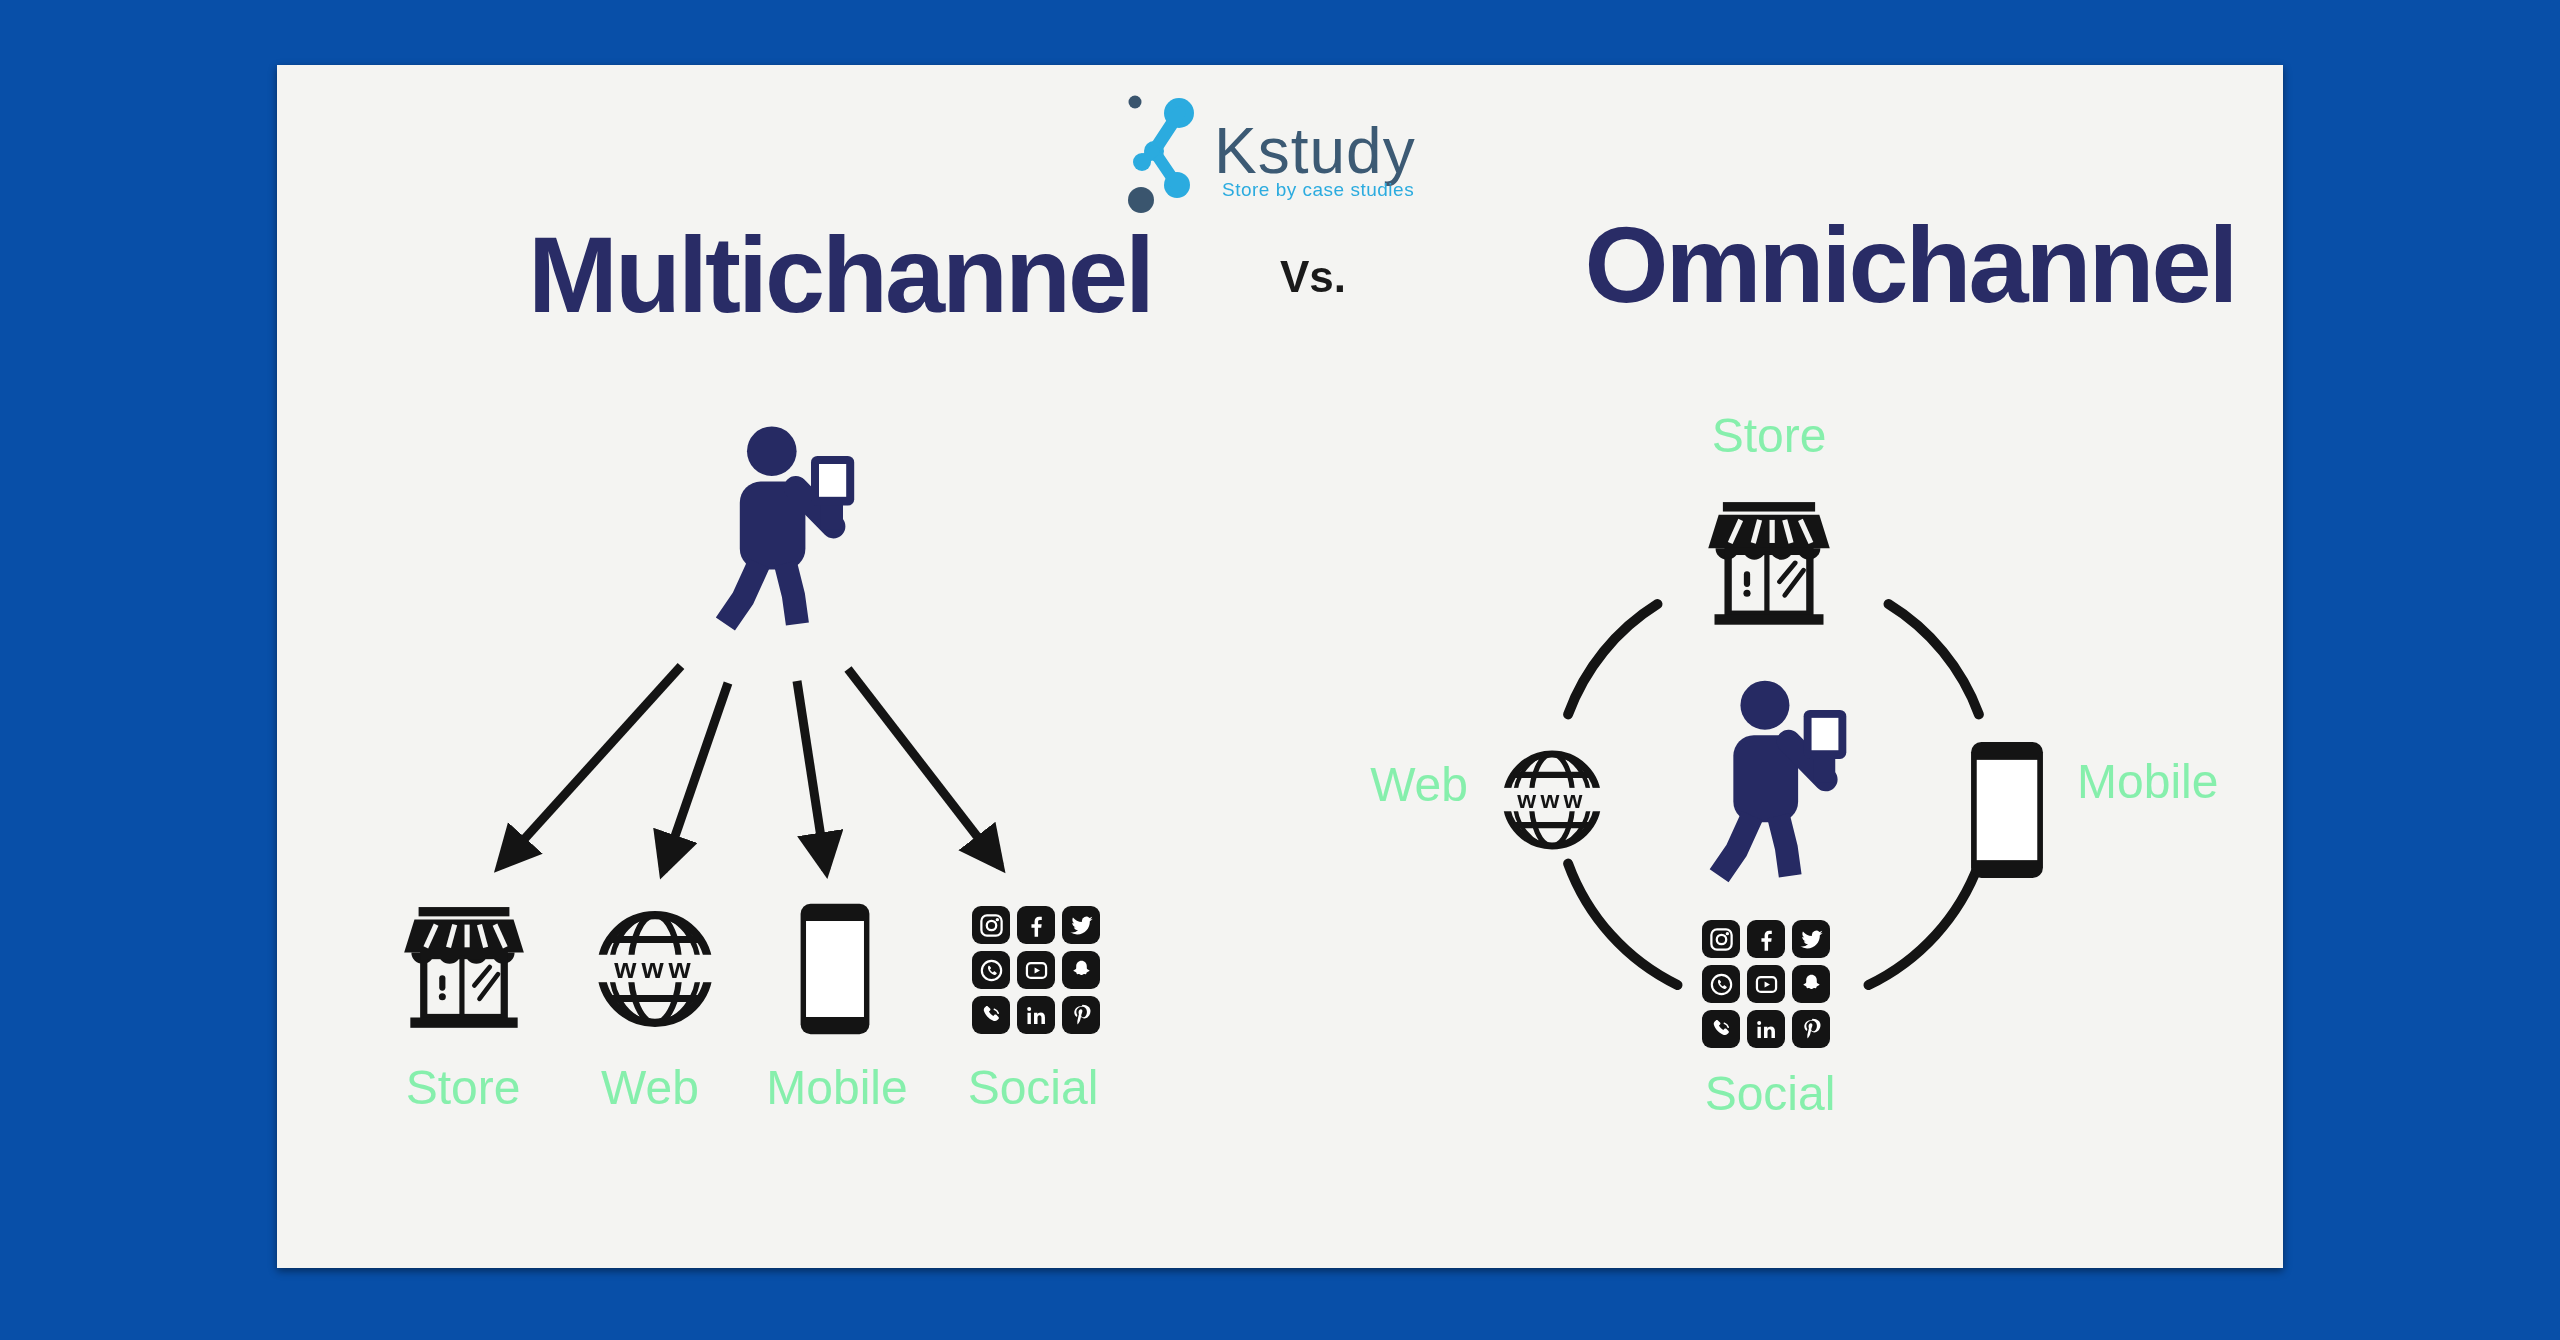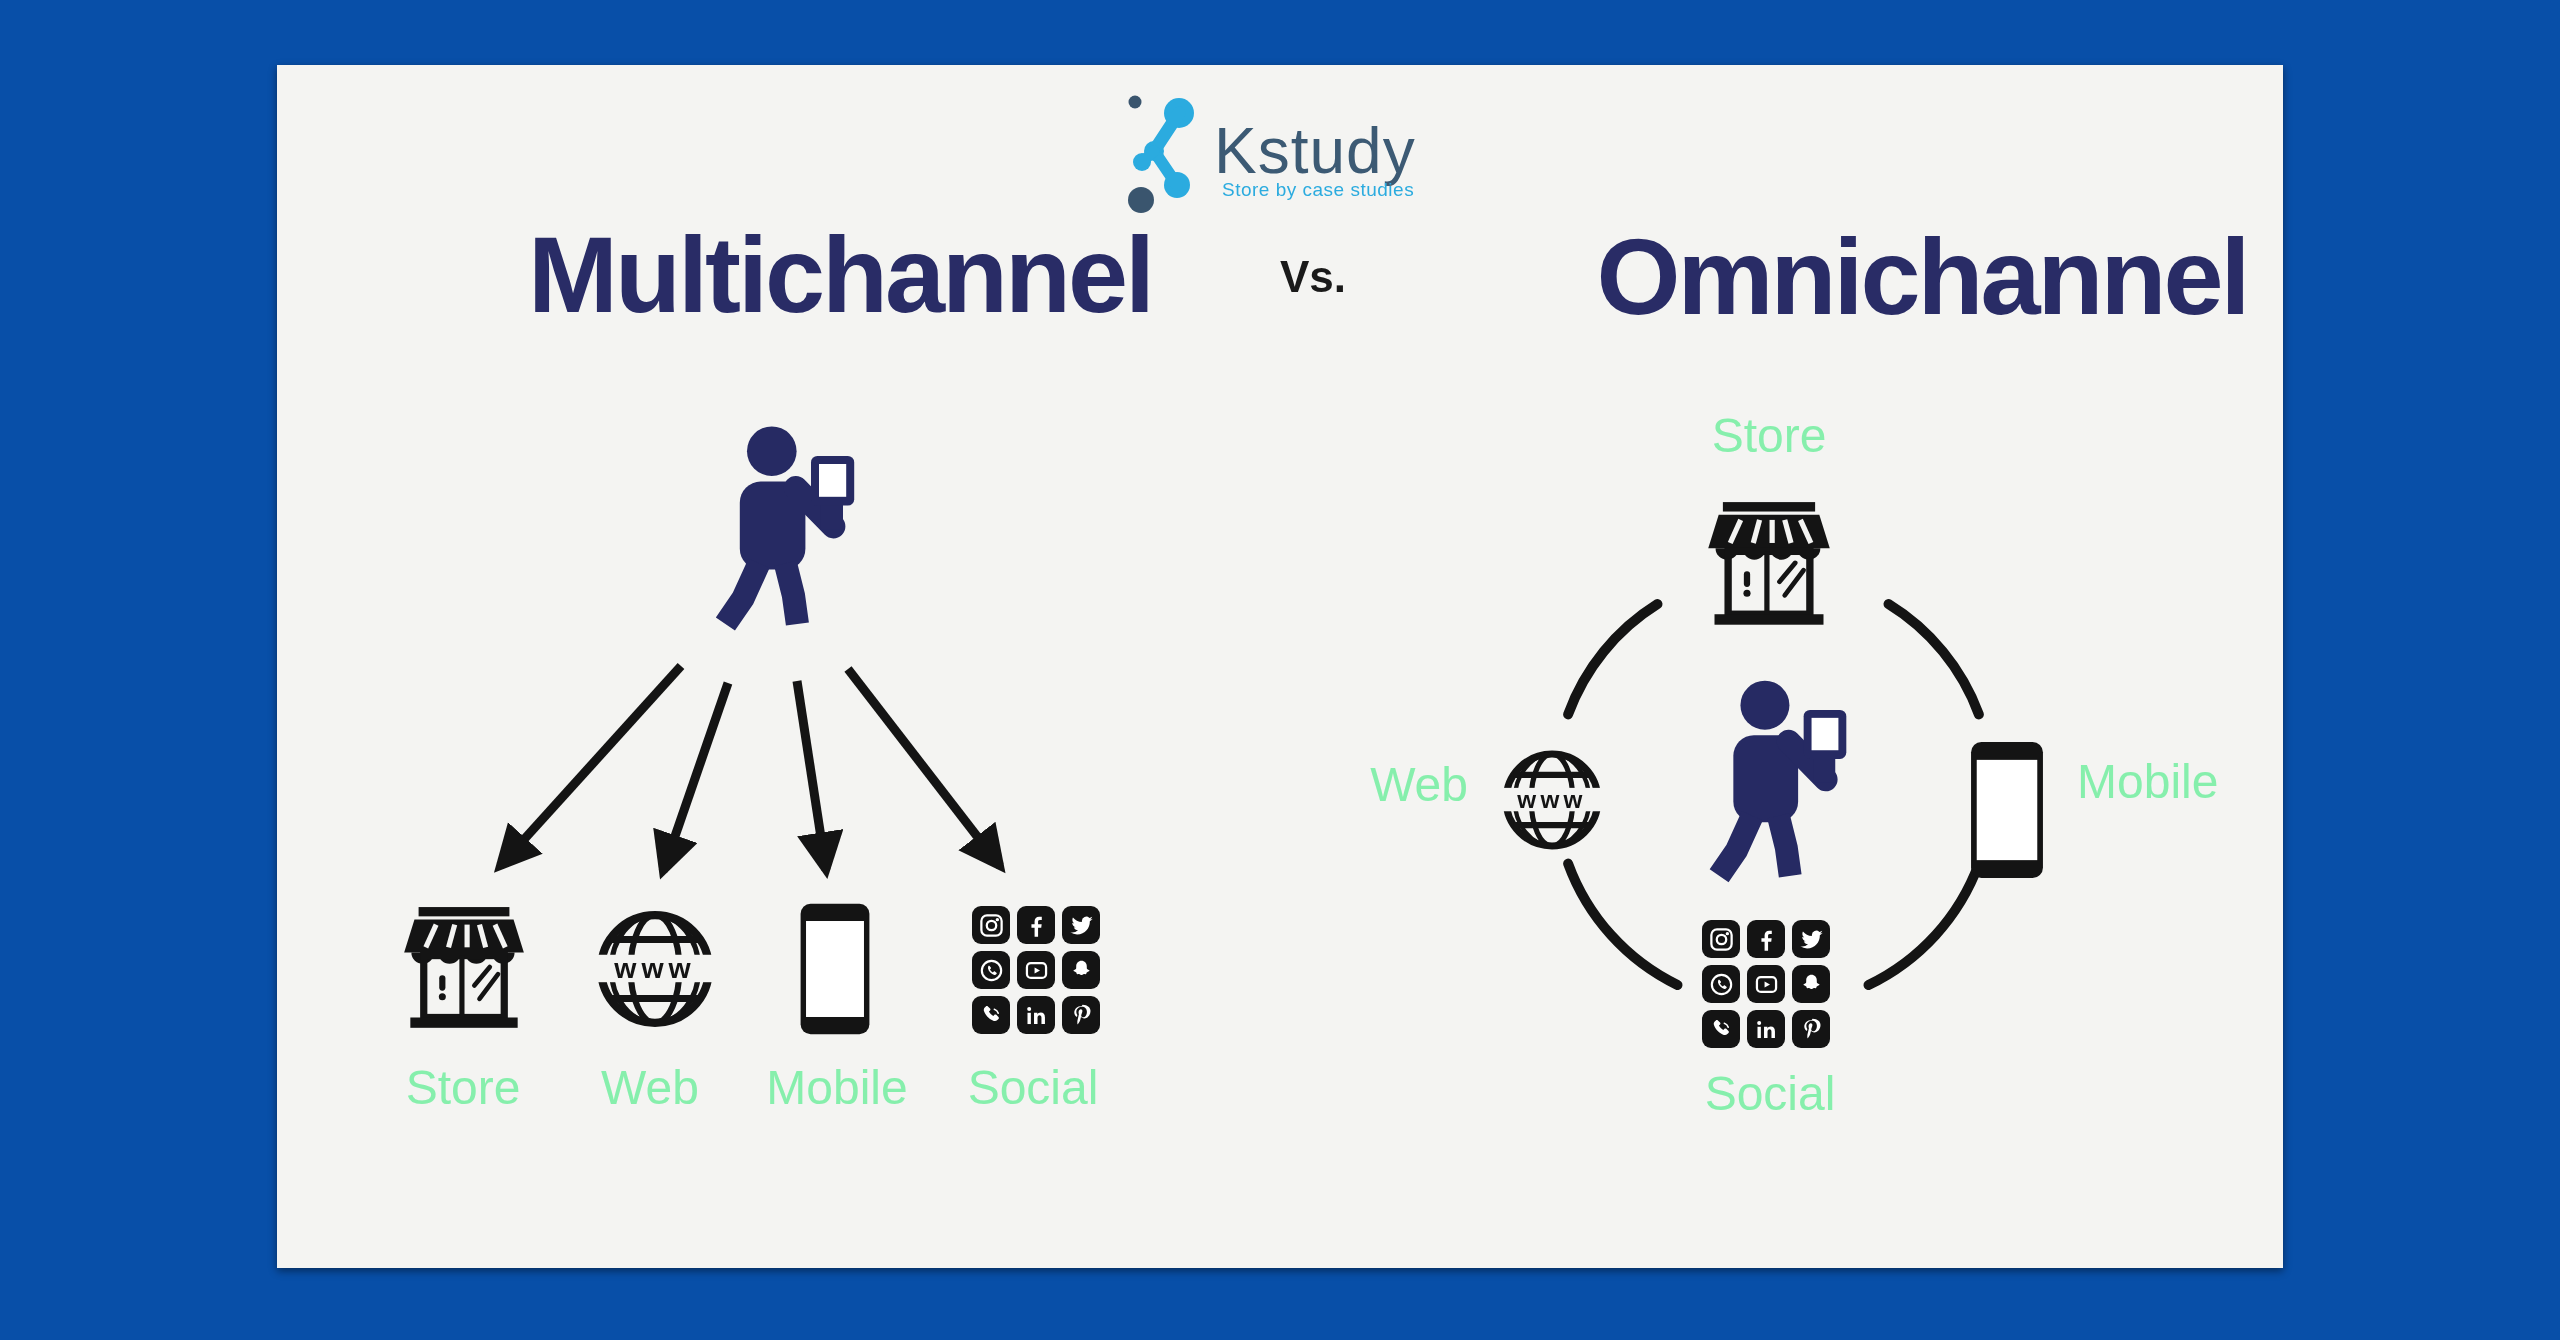--- a/index.html
+++ b/index.html
@@ -135,21 +135,21 @@
       <path d="M32 59 L20 70" stroke="#2babdf" stroke-width="11" stroke-linecap="round"></path>
     </g>
     <circle cx="13" cy="10" r="6.5" fill="#3a556e"></circle>
     <circle cx="19" cy="108" r="13" fill="#3a556e"></circle>
   </svg>
   <div class="abs logo-name">Kstudy</div>
   <div class="abs logo-tagline">Store by case studies</div>
 
   <h1 class="abs title title-left" style="margin:10px">Multichannel</h1>
   <div class="abs title-vs">Vs.</div>
-  <h1 class="abs title title-right" style="margin:12px">Omnichannel</h1>
+  <h1 class="abs title title-right" style="margin:0">Omnichannel</h1>
 
   <svg class="abs navy" style="left:703px;top:398px;width:160px;height:268px">
       <use href="#sym-person"></use>
     </svg>
 
   <svg class="abs" style="left:430px;top:628px;width:660px;height:290px" viewBox="0 0 660 290">
     <defs>
       <marker id="ah" markerWidth="6" markerHeight="6" refX="4.2" refY="2.6" orient="auto" markerUnits="strokeWidth">
         <polygon points="0 0, 5.2 2.6, 0 5.2" fill="#141414"></polygon>
       </marker>

